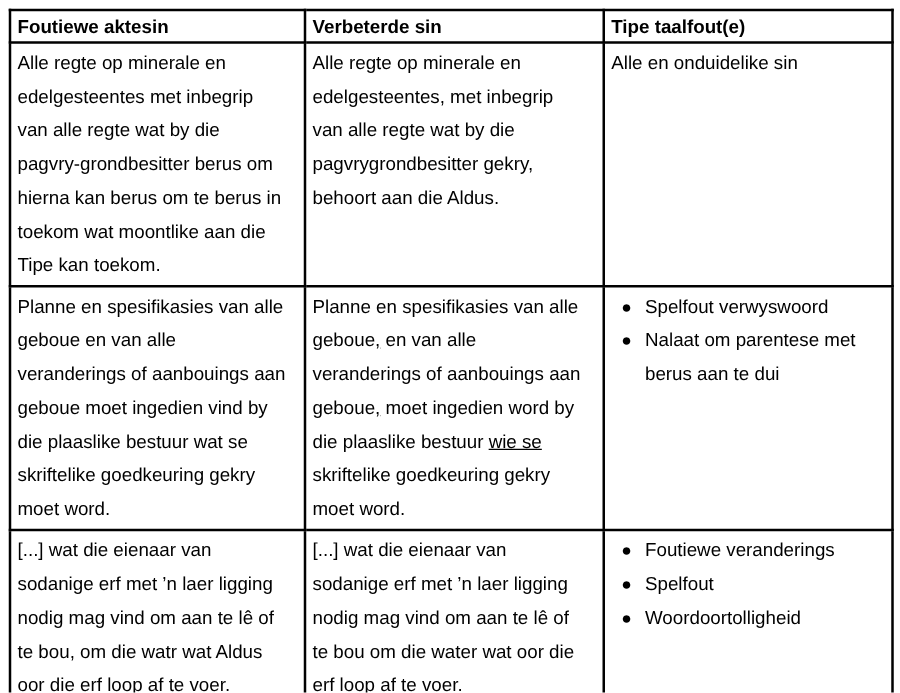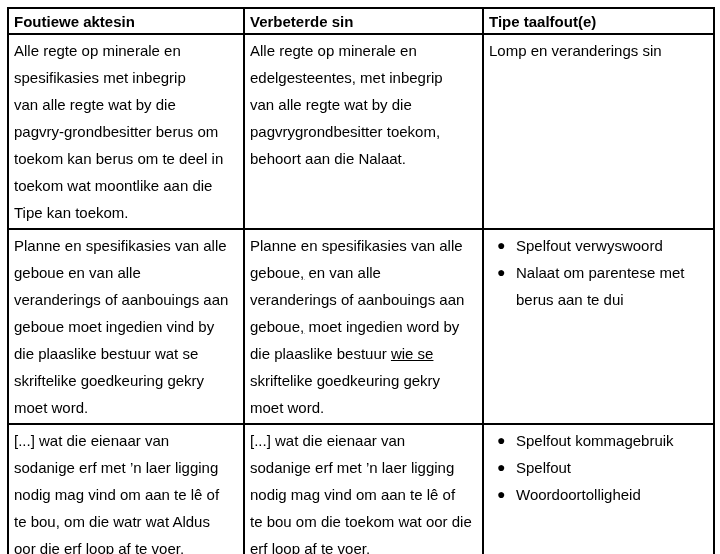--- a/index.html
+++ b/index.html
@@ -59,36 +59,36 @@
       <tr>
         <th>Foutiewe aktesin</th>
         <th>Verbeterde sin</th>
         <th>Tipe taalfout(e)</th>
       </tr>
     </thead>
     <tbody>
       <tr class="row-1">
         <td>
             <div class="line"><span>Alle regte op minerale en</span></div>
-            <div class="line"><span>spesifikasies met inbegrip</span></div>
+            <div class="line"><span>edelgesteentes met inbegrip</span></div>
             <div class="line"><span>van alle regte wat by die</span></div>
             <div class="line"><span>pagvry-grondbesitter berus om</span></div>
-            <div class="line"><span>toekom kan berus om te deel in</span></div>
+            <div class="line"><span>hierna kan berus om te berus in</span></div>
             <div class="line"><span>toekom wat moontlike aan die</span></div>
             <div class="line"><span>Tipe kan toekom.</span></div>
           </td>
         <td>
             <div class="line"><span>Alle regte op minerale en</span></div>
             <div class="line"><span>edelgesteentes, met inbegrip</span></div>
             <div class="line"><span>van alle regte wat by die</span></div>
-            <div class="line"><span>pagvrygrondbesitter toekom,</span></div>
-            <div class="line"><span>behoort aan die Nalaat.</span></div>
+            <div class="line"><span>pagvrygrondbesitter gekry,</span></div>
+            <div class="line"><span>behoort aan die Aldus.</span></div>
           </td>
         <td>
-            <div class="line"><span>Lomp en veranderings sin</span></div>
+            <div class="line"><span>Alle en onduidelike sin</span></div>
           </td>
       </tr>
       <tr class="row-2">
         <td>
             <div class="line"><span>Planne en spesifikasies van alle</span></div>
             <div class="line"><span>geboue en van alle</span></div>
             <div class="line"><span>veranderings of aanbouings aan</span></div>
             <div class="line"><span>geboue moet ingedien vind by</span></div>
             <div class="line"><span>die plaaslike bestuur wat se</span></div>
             <div class="line"><span>skriftelike goedkeuring gekry</span></div>
@@ -124,28 +124,28 @@
             <div class="line"><span>[...] wat die eienaar van</span></div>
             <div class="line"><span>sodanige erf met ’n laer ligging</span></div>
             <div class="line"><span>nodig mag vind om aan te lê of</span></div>
             <div class="line"><span>te bou, om die watr wat Aldus</span></div>
             <div class="line"><span>oor die erf loop af te voer.</span></div>
           </td>
         <td>
             <div class="line"><span>[...] wat die eienaar van</span></div>
             <div class="line"><span>sodanige erf met ’n laer ligging</span></div>
             <div class="line"><span>nodig mag vind om aan te lê of</span></div>
-            <div class="line"><span>te bou om die toekom wat oor die</span></div>
+            <div class="line"><span>te bou om die water wat oor die</span></div>
             <div class="line"><span>erf loop af te voer.</span></div>
           </td>
         <td>
             <div class="bullet-item">
               <span class="bullet">●</span>
               <div class="bullet-text">
-                <div class="line"><span>Spelfout kommagebruik</span></div>
+                <div class="line"><span>Foutiewe veranderings</span></div>
               </div>
             </div>
             <div class="bullet-item">
               <span class="bullet">●</span>
               <div class="bullet-text">
                 <div class="line"><span>Spelfout</span></div>
               </div>
             </div>
             <div class="bullet-item">
               <span class="bullet">●</span>

